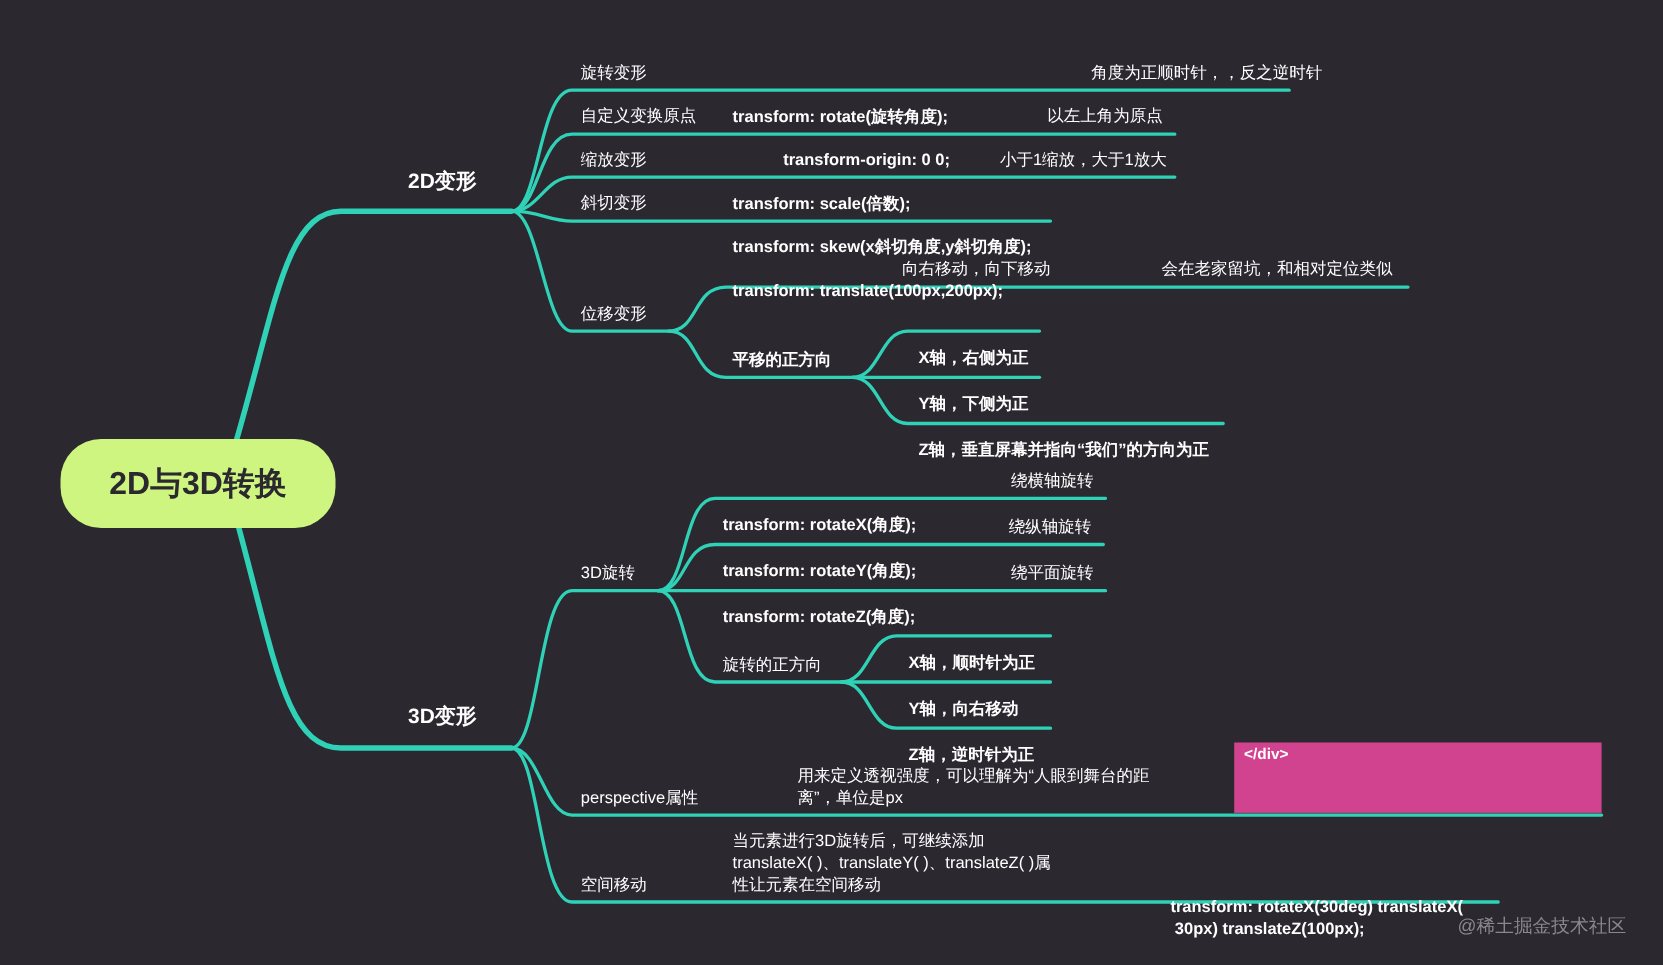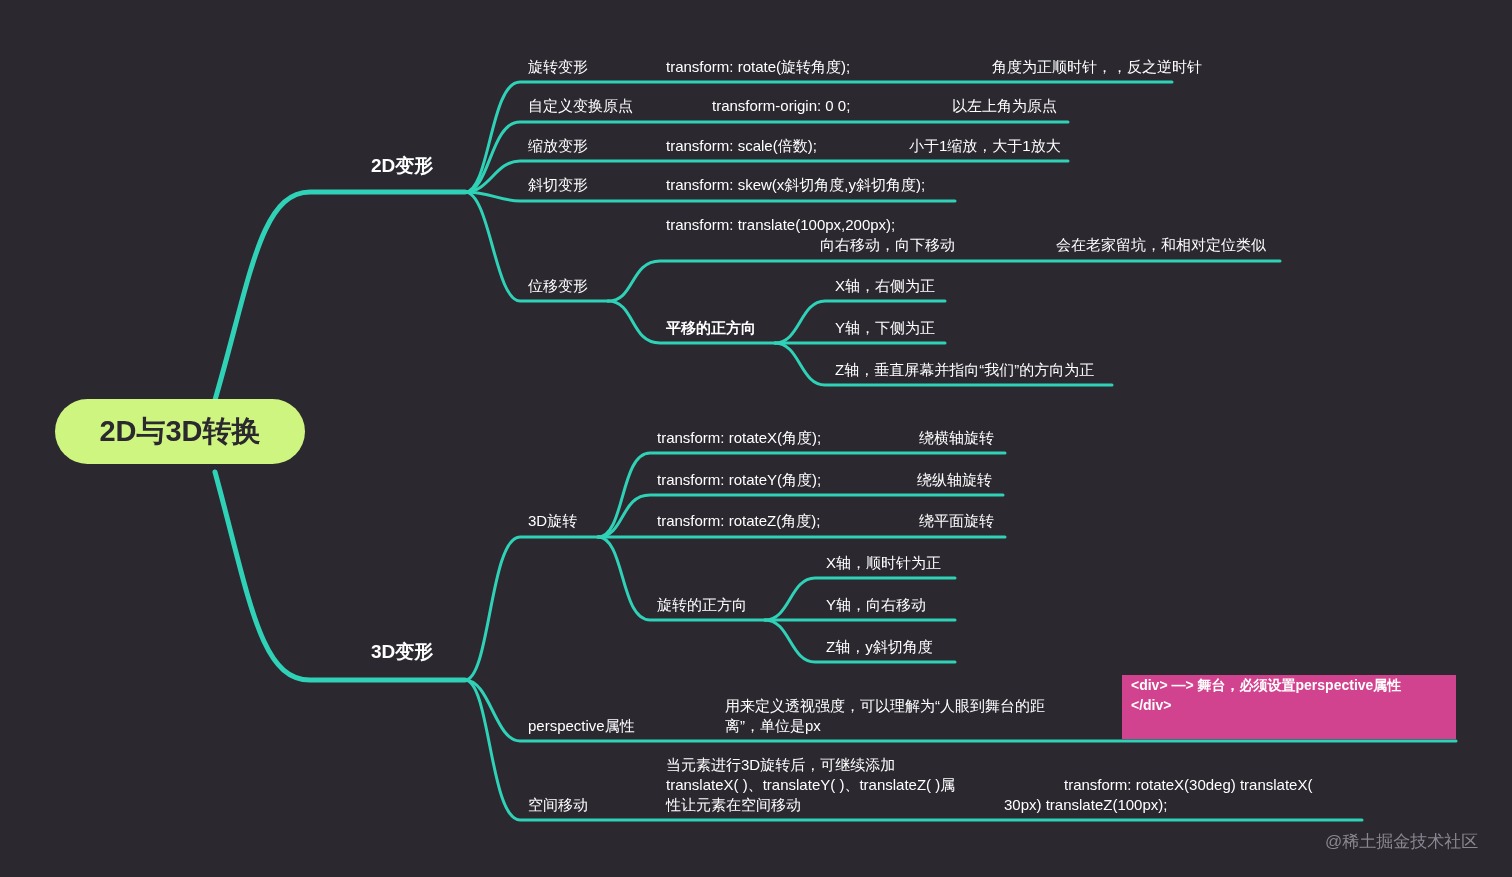--- a/index.html
+++ b/index.html
@@ -1,22 +1,22 @@
 <!DOCTYPE html>
 <html><head>
 <meta charset="utf-8">
 <style>
   html, body { margin:0; padding:0; }
   body { width:1512px; height:877px; background:#2b2830; position:relative; overflow:hidden;
          font-family:"Liberation Sans","DejaVu Sans",sans-serif; color:#ffffff; }
   svg.links { position:absolute; left:0; top:0; width:1512px; height:877px; }
   .t { position:absolute; white-space:nowrap; font-size:15px; line-height:20px; color:#fff; }
-  .b { font-weight:normal; }
+  .b { font-weight:bold;margin-top:40px; }
   .l1 { font-size:19px; font-weight:bold; }
-  .root { position:absolute; left:55px; top:399px; width:250px; height:65px; background:#cef57f;
+  .root { position:absolute; left:55px; top:399px; width:250px; height:81px; background:#cef57f;
           border-radius:37px; color:#2b2830; font-weight:bold; font-size:29px;
           display:flex; align-items:center; justify-content:center; }
   .pink { position:absolute; left:1122px; top:675px; width:334px; height:64px; background:#d2438f;
           color:#fff; font-weight:bold; font-size:14px; line-height:20px; padding:0 0 0 9px; box-sizing:border-box; }
   .wm { position:absolute; left:1325px; top:830px; font-size:17px; color:#8a8790; }
 </style>
 </head>
 <body>
 
 <svg class="links" viewBox="0 0 1512 877">
@@ -92,30 +92,29 @@
 <div class="t b" style="left:657px;top:428px;">transform: rotateX(角度);</div>
 <div class="t" style="left:919px;top:428px;">绕横轴旋转</div>
 <div class="t b" style="left:657px;top:470px;">transform: rotateY(角度);</div>
 <div class="t" style="left:917px;top:470px;">绕纵轴旋转</div>
 <div class="t b" style="left:657px;top:511px;">transform: rotateZ(角度);</div>
 <div class="t" style="left:919px;top:511px;">绕平面旋转</div>
 
 <div class="t" style="left:657px;top:595px;">旋转的正方向</div>
 <div class="t b" style="left:826px;top:553px;">X轴，顺时针为正</div>
 <div class="t b" style="left:826px;top:595px;">Y轴，向右移动</div>
-<div class="t b" style="left:826px;top:637px;">Z轴，y斜切角度</div>
+<div class="t b" style="left:826px;top:637px;">Z轴，逆时针为正</div>
 
 <div class="t" style="left:528px;top:716px;">perspective属性</div>
 <div class="t" style="left:725px;top:696px;">用来定义透视强度，可以理解为“人眼到舞台的距</div>
 <div class="t" style="left:725px;top:716px;">离”，单位是px</div>
 <div class="pink">
-  <div>&lt;div&gt; —&gt; 舞台，必须设置perspective属性</div>
   <div>&lt;/div&gt;</div>
 </div>
 
 <div class="t" style="left:528px;top:795px;">空间移动</div>
 <div class="t" style="left:666px;top:755px;">当元素进行3D旋转后，可继续添加</div>
 <div class="t" style="left:666px;top:775px;">translateX( )、translateY( )、translateZ( )属</div>
 <div class="t" style="left:666px;top:795px;">性让元素在空间移动</div>
 <div class="t b" style="left:1064px;top:775px;">transform: rotateX(30deg) translateX(</div>
-<div class="t b" style="left:1004px;top:795px;">30px) translateZ(100px);</div>
+<div class="t b" style="left:1068px;top:795px;">30px) translateZ(100px);</div>
 
 <div class="wm">@稀土掘金技术社区</div>
 
 </body></html>

